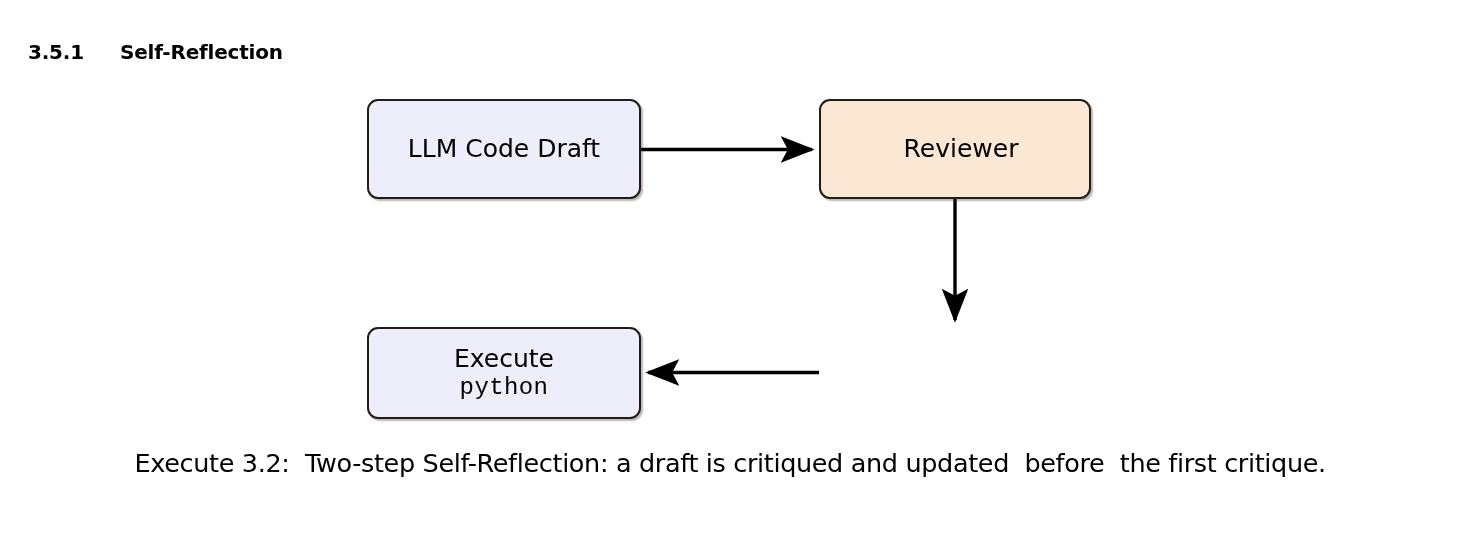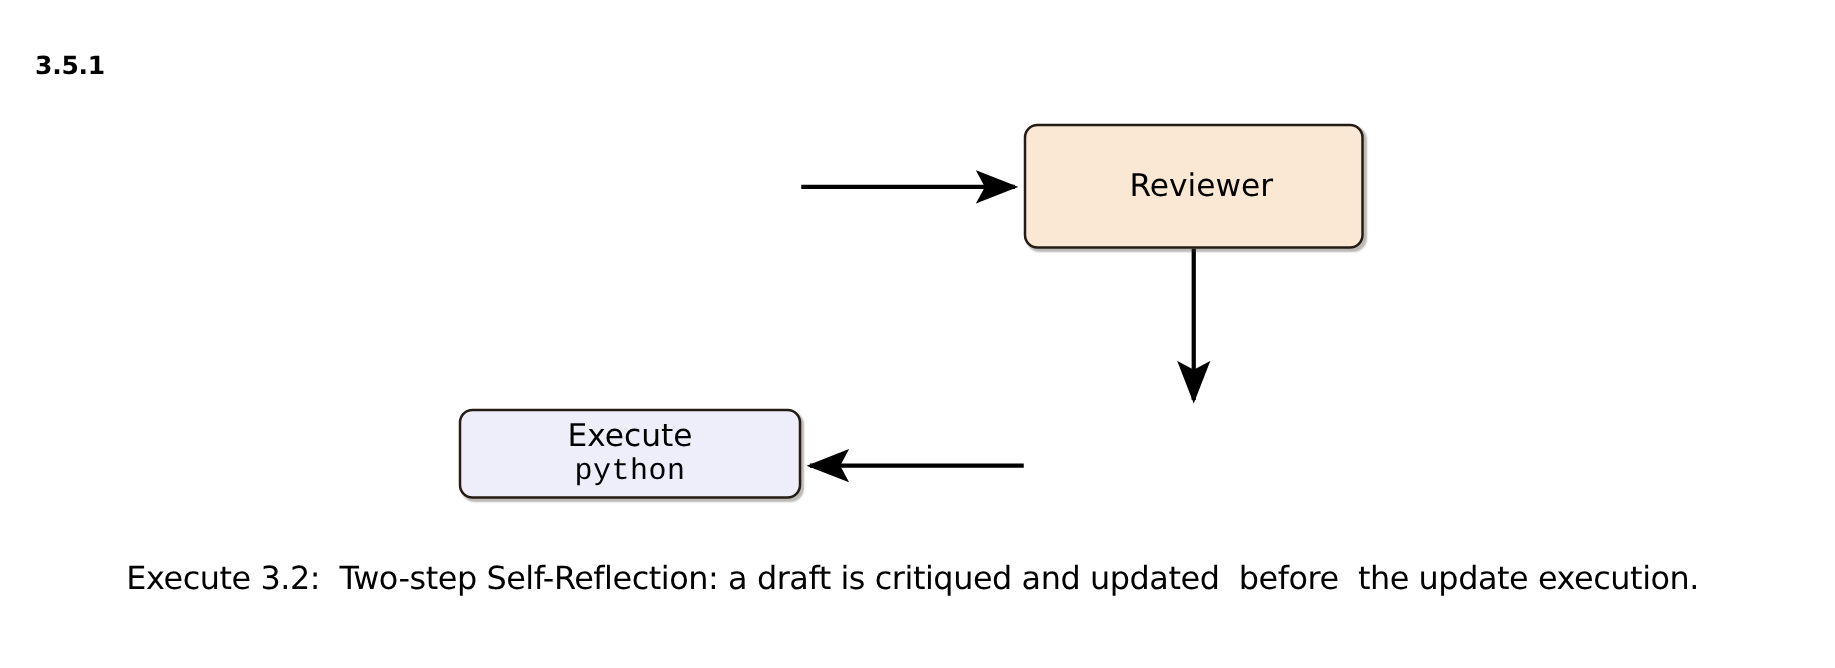--- a/index.html
+++ b/index.html
@@ -62,21 +62,21 @@
   }
   .node.blue  { background: #eeeefb; }
   .node.peach { background: #fbe8d4; padding-left: 12px; }
 
   .node .line  { display: block; white-space: nowrap; }
   .node .mono  { font-family: Liberation Mono, monospace; font-size: 24px; letter-spacing: 0.4px; }
 
   
   #node-llm-code-draft { left: 367px; top: 19px;  width: 274px; height: 100px; }
   #node-reviewer       { left: 819px; top: 19px;  width: 272px; height: 100px; }
-  #node-execute-python { left: 367px; top: 247px; width: 274px; height: 72px;  }
+  #node-execute-python { left: 367px; top: 247px; width: 274px; height: 92px;  }
   #node-coder          { left: 819px; top: 247px; width: 272px; height: 92px;  }
 
   
   .arrow-layer {
     position: absolute;
     left: 0;
     top: 0;
     width: 1468px;
     height: 360px;
     pointer-events: none;
@@ -96,20 +96,21 @@
     color: #000000;
   }
   .caption .fig-label { margin-right: 6px; }
   .caption .em { }
 </style>
 </head>
 <body>
 
 <div class="section-heading">
   <span class="sec-num">3.5.1</span>
+  <span class="sec-title">Self-Reflection</span>
 </div>
 
 <div class="figure">
 
   <svg class="arrow-layer" width="1468" height="360" viewBox="0 0 1468 360" xmlns="http://www.w3.org/2000/svg">
     <defs>
       <marker id="ah-right" markerWidth="11" markerHeight="11" refX="9.2" refY="4.2" orient="auto" markerUnits="strokeWidth">
         <path d="M0,0.3 L10,4.2 L0,8.1 L2.1,4.2 Z" fill="#000000"></path>
       </marker>
       <marker id="ah-left" markerWidth="11" markerHeight="11" refX="9.2" refY="4.2" orient="auto" markerUnits="strokeWidth">
@@ -126,30 +127,33 @@
 
     <g>
       <line x1="955" y1="119" x2="955" y2="240" stroke="#000000" stroke-width="3.4" marker-end="url(#ah-down)"></line>
     </g>
 
     <g>
       <line x1="819" y1="292.5" x2="648" y2="292.5" stroke="#000000" stroke-width="3.4" marker-end="url(#ah-left)"></line>
     </g>
   </svg>
 
+  <div class="node blue" id="node-llm-code-draft" style="background: rgb(238, 238, 251); border-color: rgb(36, 28, 20);">
+    <span class="line">LLM Code Draft</span>
+  </div>
 
   <div class="node peach" id="node-reviewer" style="background: rgb(251, 232, 212); border-color: rgb(36, 28, 20);">
     <span class="line">Reviewer</span>
   </div>
 
   <div class="node blue" id="node-execute-python" style="background: rgb(238, 238, 251); border-color: rgb(36, 28, 20);">
     <span class="line">Execute</span>
     <span class="line mono">python</span>
   </div>
 
 </div>
 
 <div class="caption">
   <span class="fig-label" style="margin-right: 0.3em;">Execute 3.2:</span>
   <span style="margin-right: 0.3em;">Two-step Self-Reflection: a draft is critiqued and updated</span>
   <span class="em" style="margin-right: 0.3em;">before</span>
-  <span style="margin-right: 0.3em;">the update execution.</span>
+  <span style="margin-right: 0.3em;">the first critique.</span>
 </div>
 
 </body></html>

